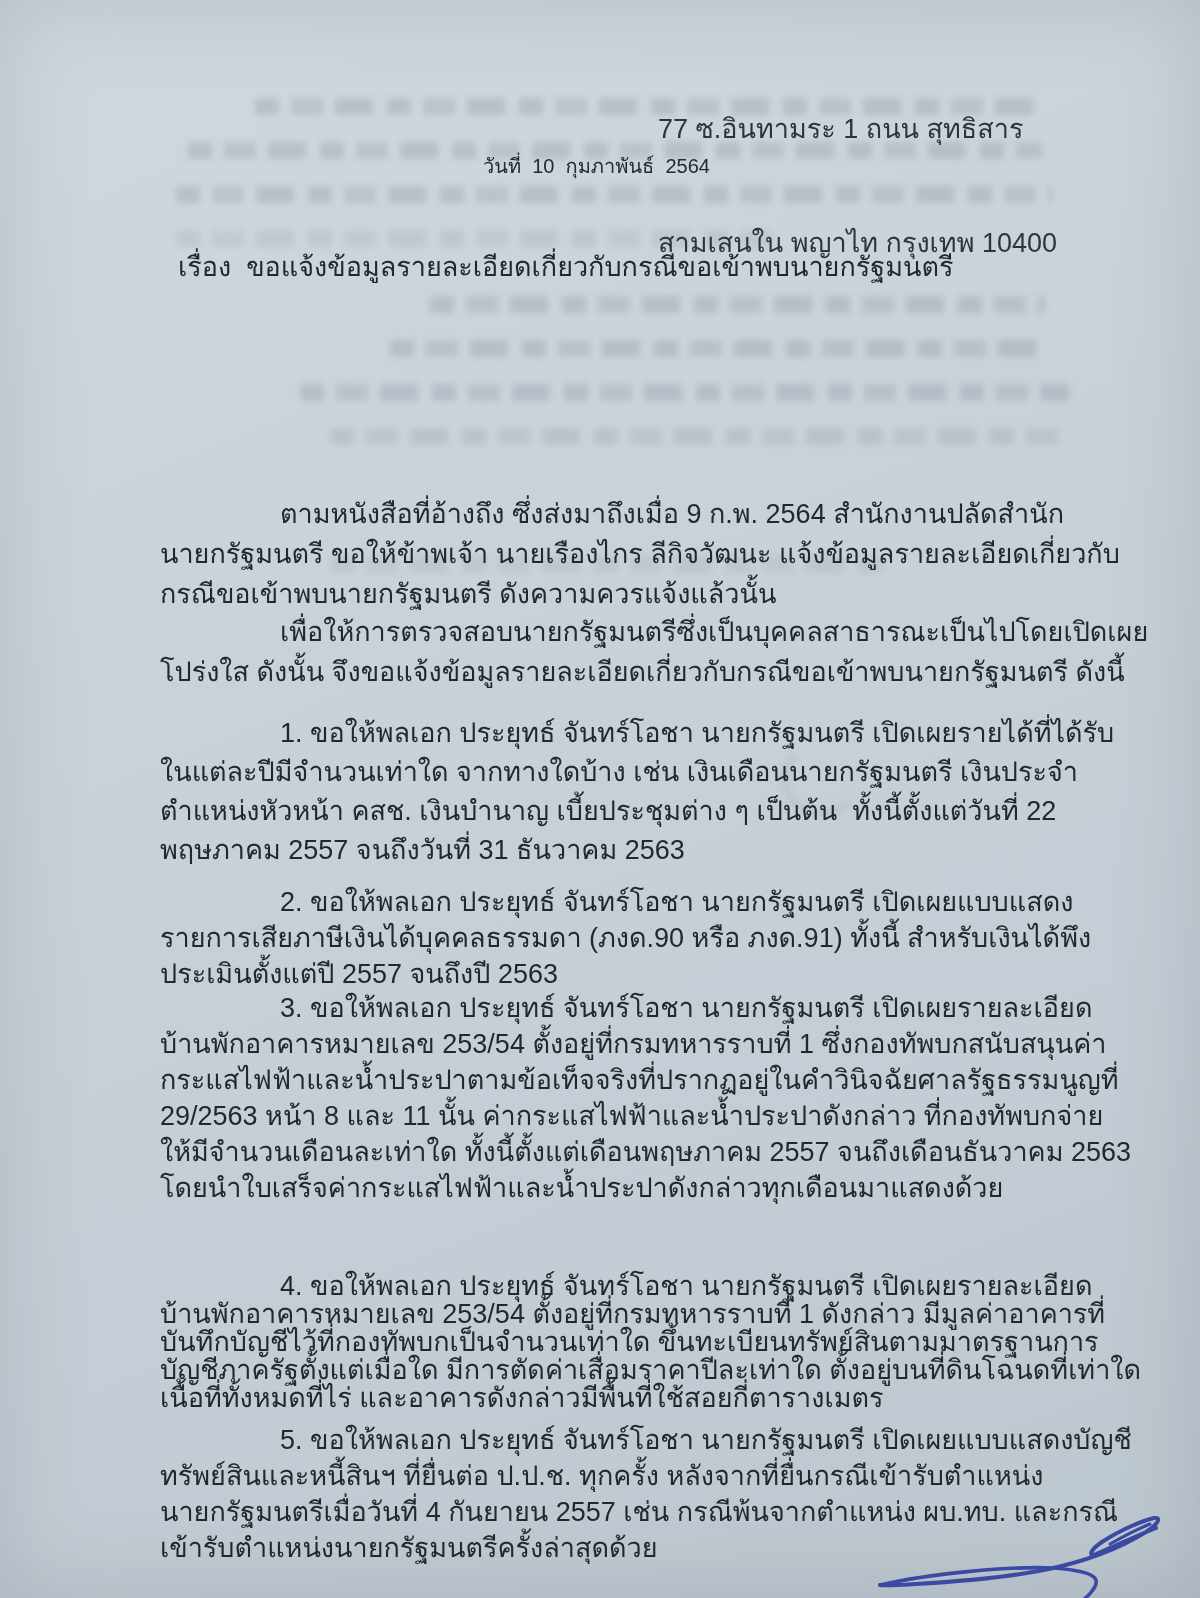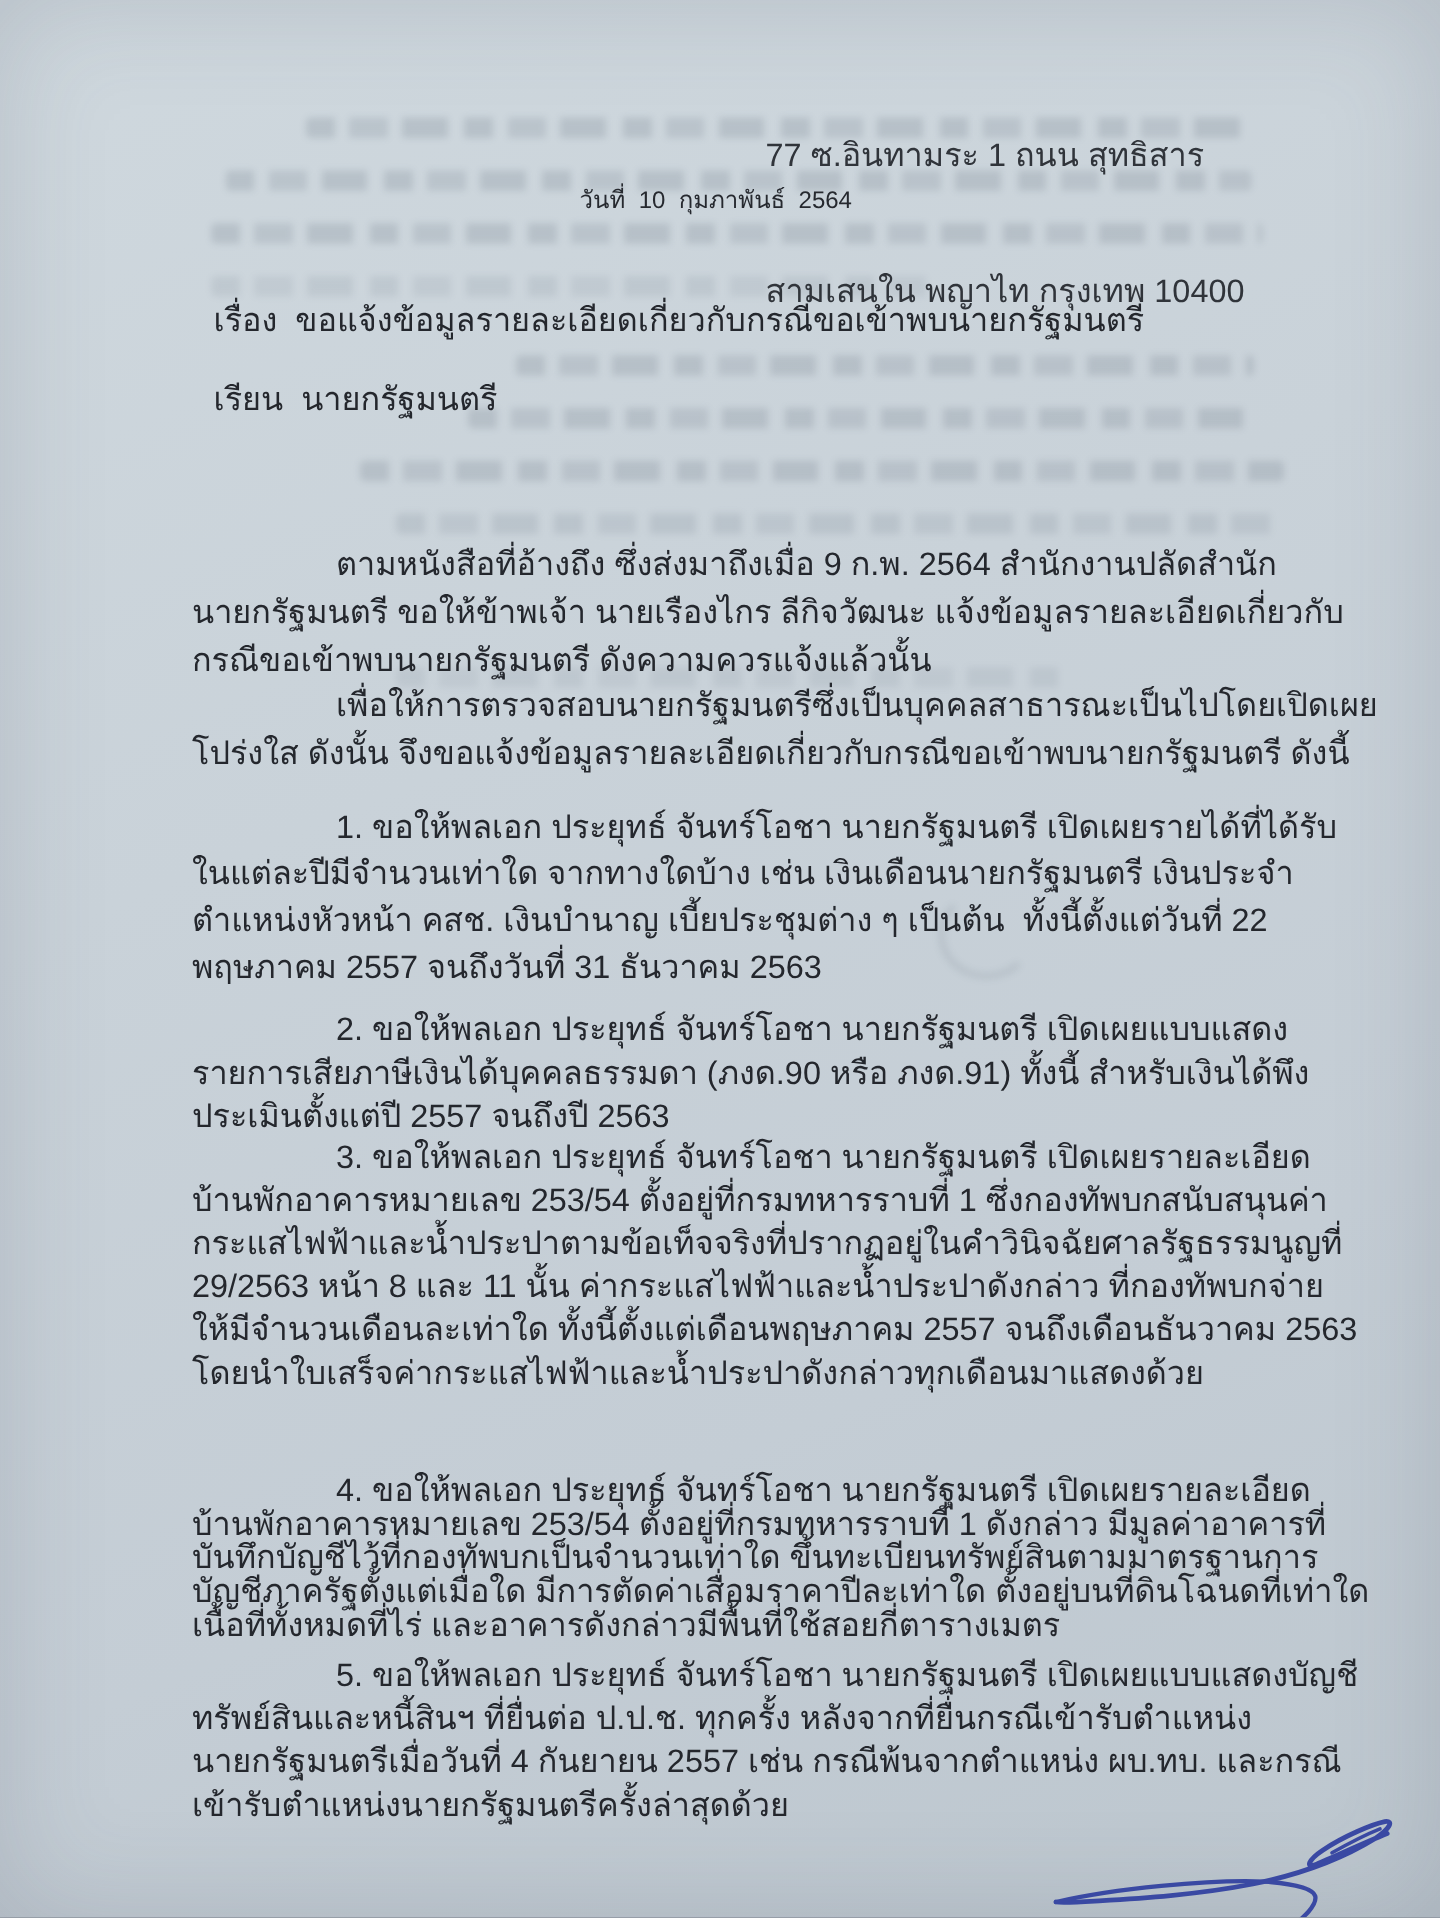--- a/index.html
+++ b/index.html
@@ -12,28 +12,28 @@
     box-shadow:inset 0 0 90px rgba(70,80,92,.18);
     font-family:"Liberation Sans","DejaVu Sans",sans-serif;
     color:#23262b;
   }
   .txt{position:absolute;white-space:pre;font-size:27px;line-height:38px;color:#24272d;}
   .urgent{
     position:absolute;left:193px;top:32px;
     font-size:36px;font-weight:bold;color:#9e2337;
     letter-spacing:1px;white-space:pre;
   }
-  .addr{position:absolute;left:638px;top:34px;font-size:27px;line-height:38px;white-space:pre;color:#30343a;}
+  .addr{position:absolute;left:658px;top:34px;font-size:27px;line-height:38px;white-space:pre;color:#30343a;}
   .date{position:absolute;left:483px;top:150px;font-size:20px;white-space:pre;color:#26292f;}
   .subject{left:178px;top:248px;}
   .salutation{left:178px;top:314px;}
   .reference{left:178px;top:362px;}
   .para{
     position:absolute;left:160px;width:990px;
-    font-size:27px;white-space:pre;text-indent:120px;color:#24272d;
+    font-size:27px;white-space:pre;text-indent:120px;color:#24272d;margin-top:44px;
   }
   .p-intro{top:450px;line-height:40px;}
   .p-trans{top:568px;line-height:40px;}
   .p-item1{top:670px;line-height:39px;}
   .p-item2{top:840px;line-height:36px;}
   .p-item3{top:946px;line-height:36px;}
   .p-item4{top:1228px;line-height:28px;}
   .p-item5{top:1378px;line-height:36px;}
   
   .g{
@@ -71,21 +71,20 @@
 
 
   <div class="addr">
     <div>77 ซ.อินทามระ 1 ถนน สุทธิสาร</div>
     <div>สามเสนใน พญาไท กรุงเทพ 10400</div>
   </div>
 
   <div class="date">วันที่  10  กุมภาพันธ์  2564</div>
 
   <div class="txt subject">เรื่อง  ขอแจ้งข้อมูลรายละเอียดเกี่ยวกับกรณีขอเข้าพบนายกรัฐมนตรี</div>
-  <div class="txt salutation">เรียน  นายกรัฐมนตรี</div>
 
   <div class="para p-intro">ตามหนังสือที่อ้างถึง ซึ่งส่งมาถึงเมื่อ 9 ก.พ. 2564 สำนักงานปลัดสำนัก
 นายกรัฐมนตรี ขอให้ข้าพเจ้า นายเรืองไกร ลีกิจวัฒนะ แจ้งข้อมูลรายละเอียดเกี่ยวกับ
 กรณีขอเข้าพบนายกรัฐมนตรี ดังความควรแจ้งแล้วนั้น</div>
   <div class="para p-trans">เพื่อให้การตรวจสอบนายกรัฐมนตรีซึ่งเป็นบุคคลสาธารณะเป็นไปโดยเปิดเผย
 โปร่งใส ดังนั้น จึงขอแจ้งข้อมูลรายละเอียดเกี่ยวกับกรณีขอเข้าพบนายกรัฐมนตรี ดังนี้</div>
   <div class="para p-item1">1. ขอให้พลเอก ประยุทธ์ จันทร์โอชา นายกรัฐมนตรี เปิดเผยรายได้ที่ได้รับ
 ในแต่ละปีมีจำนวนเท่าใด จากทางใดบ้าง เช่น เงินเดือนนายกรัฐมนตรี เงินประจำ
 ตำแหน่งหัวหน้า คสช. เงินบำนาญ เบี้ยประชุมต่าง ๆ เป็นต้น  ทั้งนี้ตั้งแต่วันที่ 22
 พฤษภาคม 2557 จนถึงวันที่ 31 ธันวาคม 2563</div>

